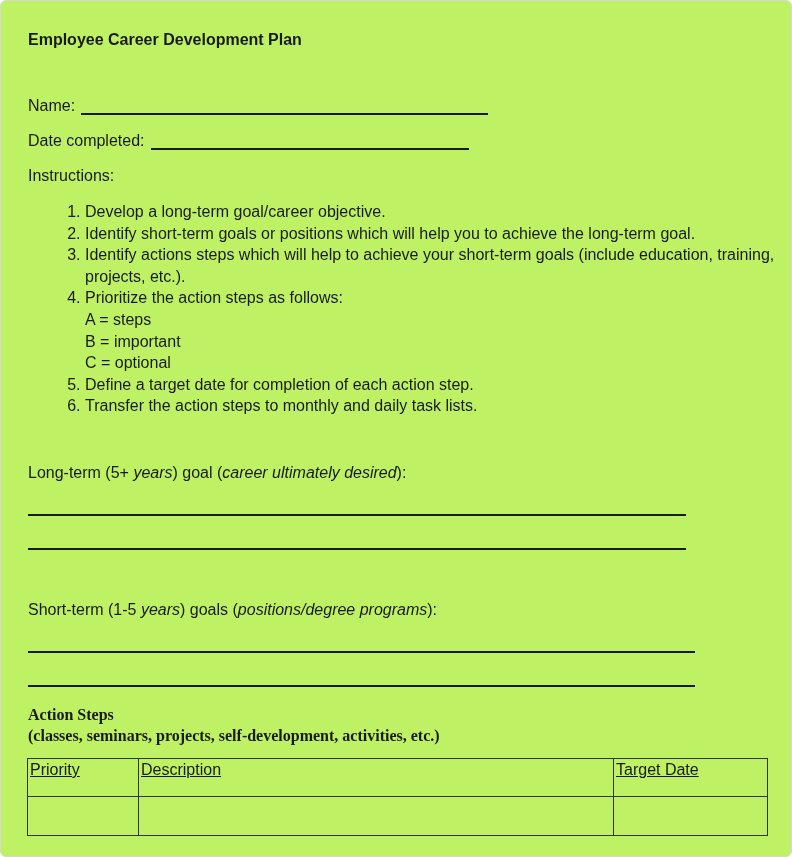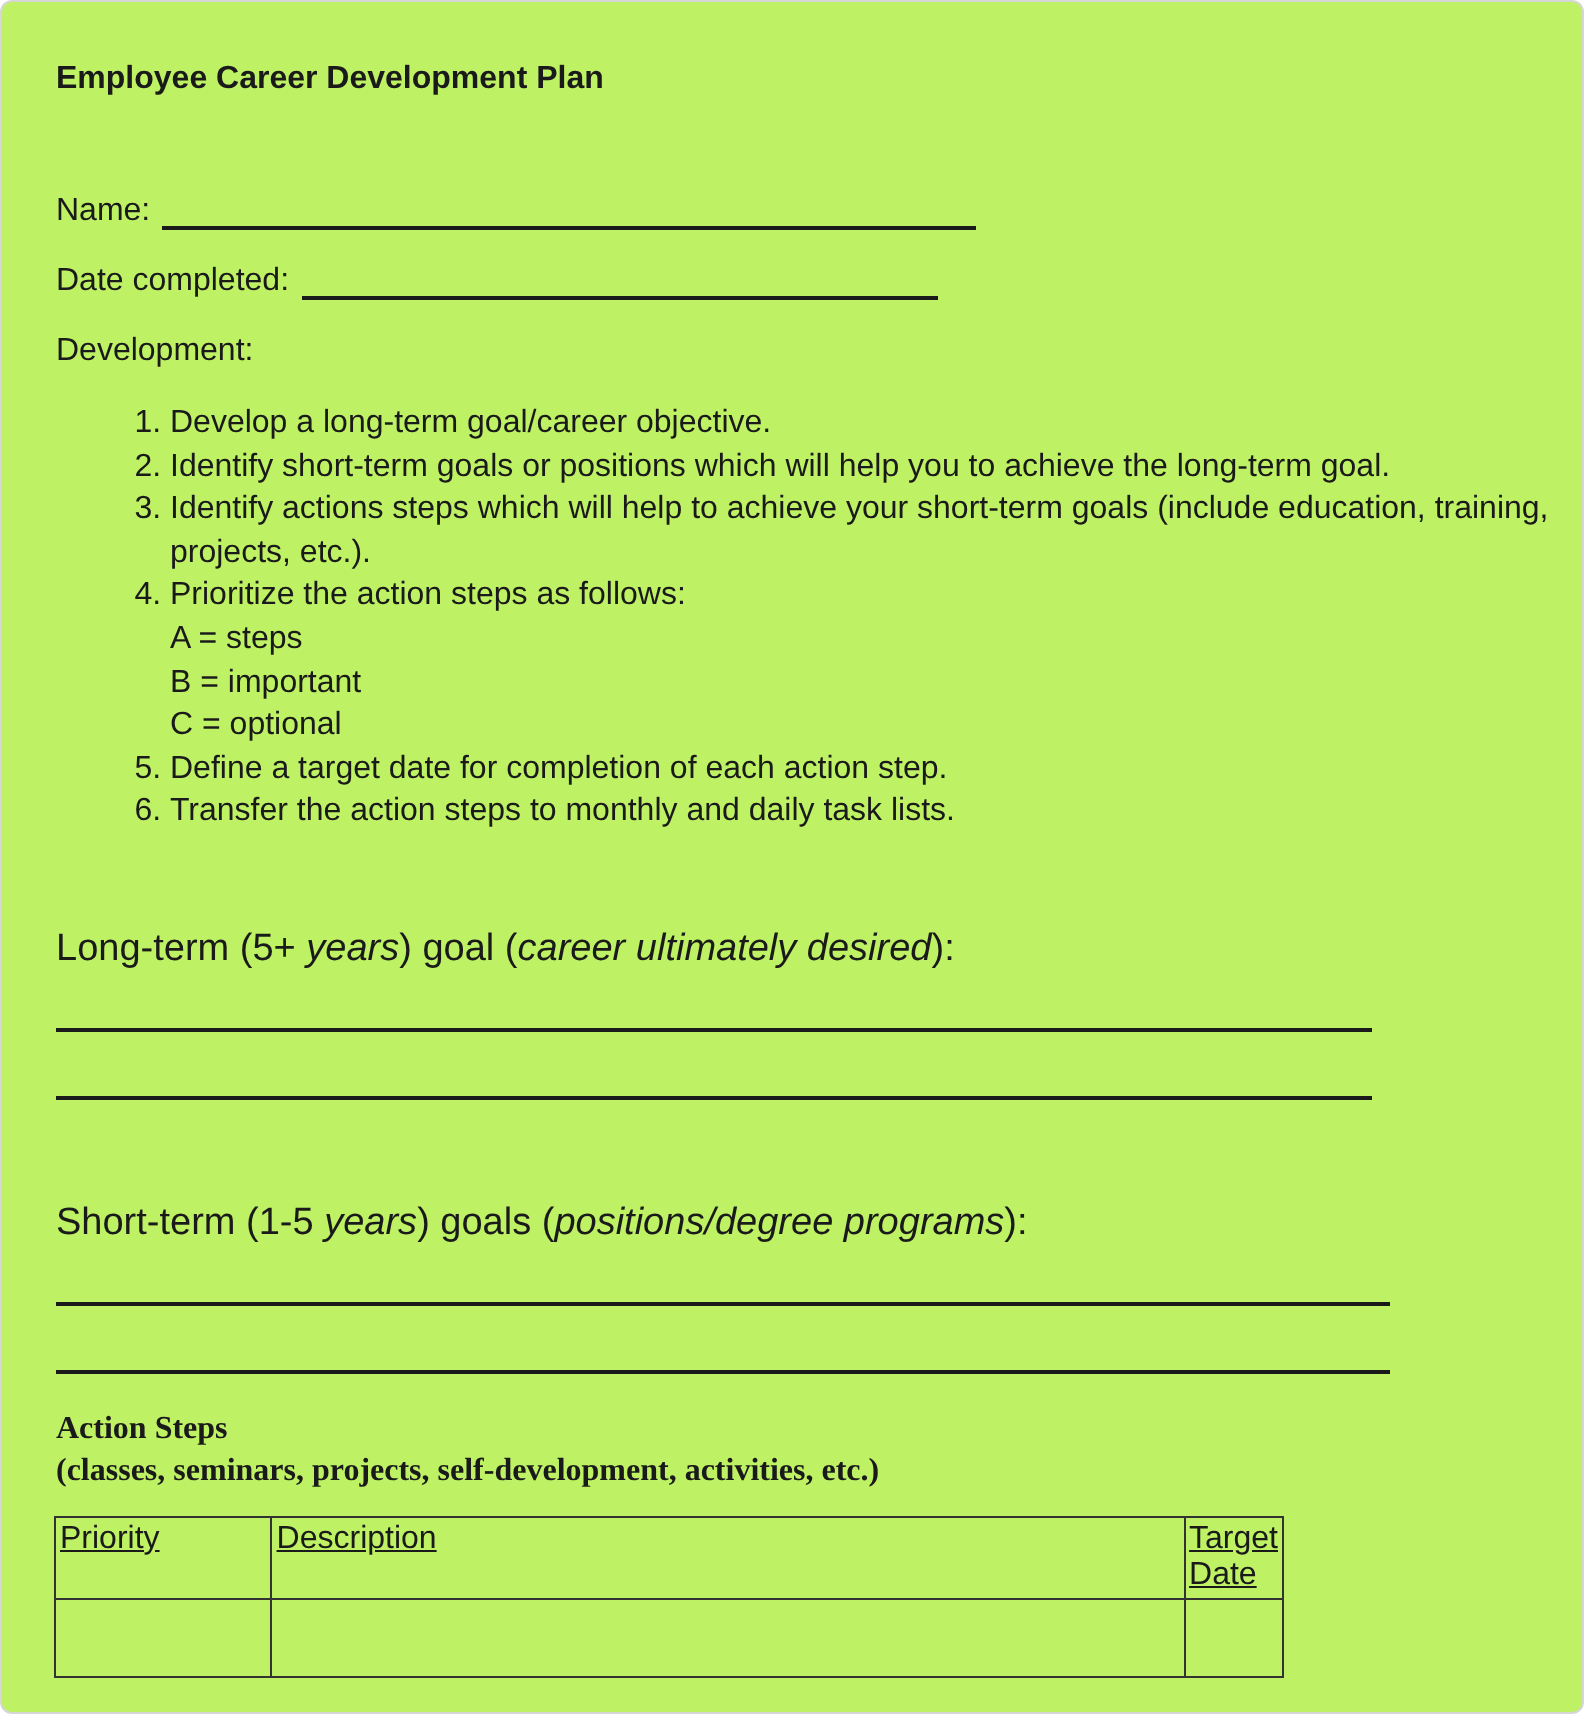--- a/index.html
+++ b/index.html
@@ -8,24 +8,24 @@
     position: absolute; left: 0; top: 0; width: 790px; height: 855px;
     border: 1px solid #d6d6d6; border-radius: 6px; background: #bef264;
   }
   .title { position: absolute; left: 27px; top: 30px; font-size: 16px; font-weight: bold; }
   .field { position: absolute; left: 27px; font-size: 16px; display: flex; align-items: flex-end; }
   .field .line { border-bottom: 2px solid #1a1a1a; margin-left: 6px; height: 14px; }
   .instr-label { position: absolute; left: 27px; top: 166px; font-size: 16px; }
   ol.steps { position: absolute; left: 27px; top: 200px; margin: 0; padding: 0 0 0 57px; width: 700px; font-size: 16px; line-height: 21.6px; }
   ol.steps li { padding-left: 0; }
   .sub { display: block; }
-  .label { position: absolute; left: 27px; font-size: 19px; }
+  .label { position: absolute; left: 27px; font-size: 16px; }
   .hline { position: absolute; left: 27px; border-bottom: 2px solid #1a1a1a; height: 0; }
   .action-title { position: absolute; left: 27px; top: 703px; font-size: 16px; font-weight: bold; line-height: 21px; font-family: Liberation Serif, serif; }
-  table.steps-table { position: absolute; left: 26px; top: 757px; width: 615px; border-collapse: collapse; font-size: 16px; }
+  table.steps-table { position: absolute; left: 26px; top: 757px; width: 741px; border-collapse: collapse; font-size: 16px; }
   table.steps-table td { border: 1px solid #333; vertical-align: top; padding: 2px 2px; height: 33px; }
   table.steps-table th { border: 1px solid #333; vertical-align: top; padding: 2px 2px; height: 33px; text-align: left; font-weight: normal; text-decoration: underline; }
   table.steps-table tr.body-row td { height: 34px; border-bottom: 1px solid #333; }
 </style>
 </head>
 <body>
 
 <div class="page">
 
   <div class="title">Employee Career Development Plan</div>
@@ -33,21 +33,21 @@
   <div class="field" style="top:96px;">
     <span>Name:</span>
     <span class="line" style="width:407px;"></span>
   </div>
 
   <div class="field" style="top:131px;">
     <span>Date completed:</span>
     <span class="line" style="width:318px;"></span>
   </div>
 
-  <div class="instr-label">Development:</div>
+  <div class="instr-label">Instructions:</div>
 
   <ol class="steps">
     <li><span>Develop a long-term goal/career objective.</span></li>
     <li><span>Identify short-term goals or positions which will help you to achieve the long-term goal.</span></li>
     <li><span>Identify actions steps which will help to achieve your short-term goals (include education, training, projects, etc.).</span></li>
     <li>
       <span>Prioritize the action steps as follows:</span>
       <span class="sub">A = steps</span>
       <span class="sub">B = important</span>
       <span class="sub">C = optional</span>

